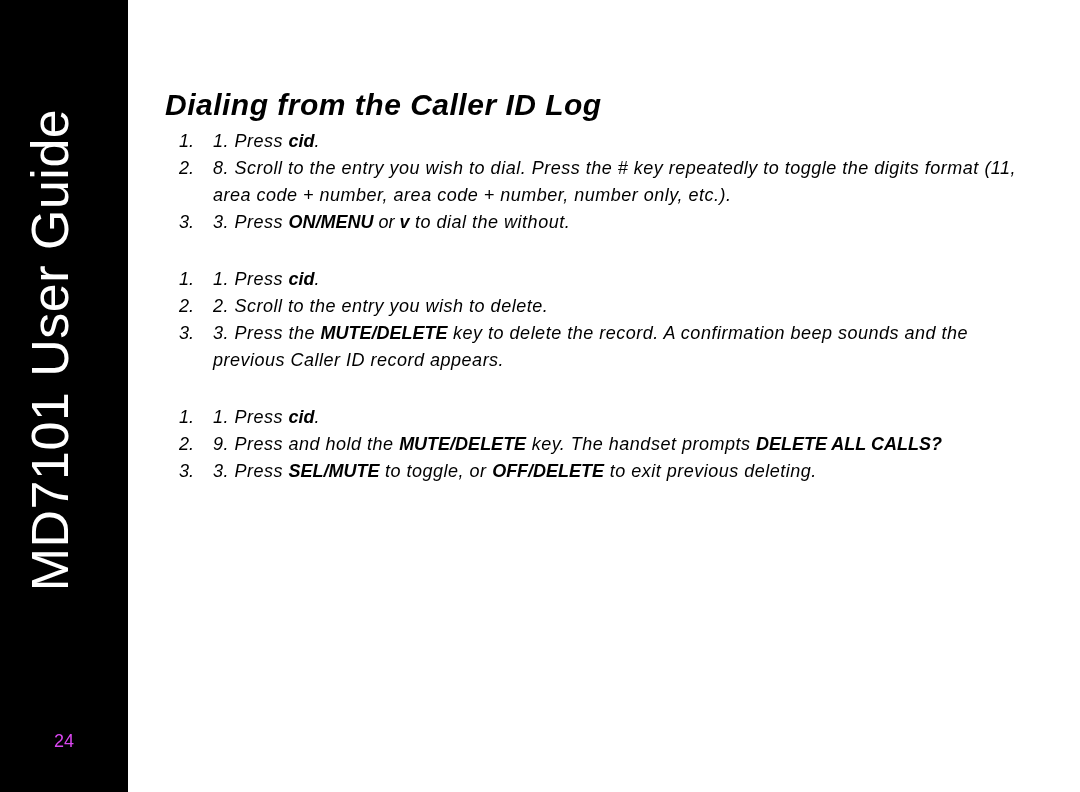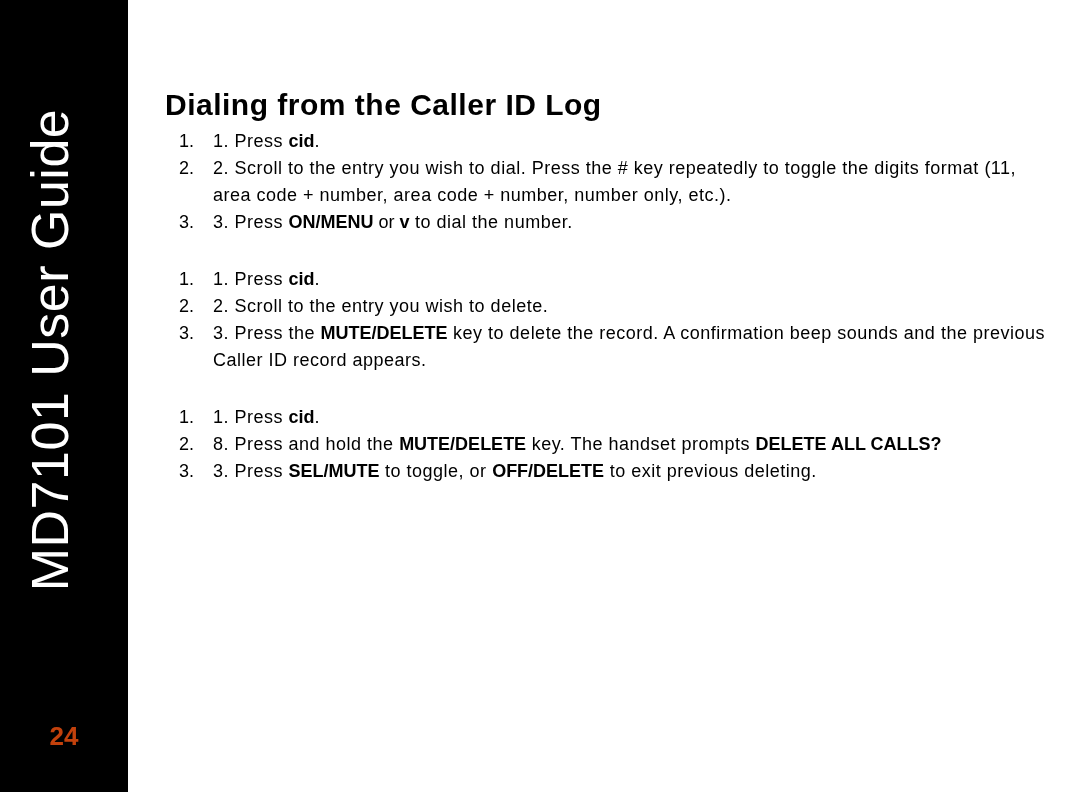--- a/index.html
+++ b/index.html
@@ -36,38 +36,39 @@
     text-align: center;
     white-space: nowrap;
     letter-spacing: 0.5px;
   }
   .page-number {
     position: absolute;
     left: 0;
     bottom: 40px;
     width: 128px;
     text-align: center;
-    color: #c2410c;
-    font-size: 26px;
-    font-weight: 700;
+    color: #d946ef;
+    font-size: 18px;
+    font-weight: 400;
   }
   .content {
     position: absolute;
     left: 165px;
     top: 88px;
     width: 880px;
   }
   h2 {
     font-size: 30px;
     font-weight: 900;
     margin: 0 0 6px 0;
     letter-spacing: 0.5px;
   }
   .section {
     margin-bottom: 30px;
+    font-style: italic;
   }
   ol {
     margin: 4px 0 0 0;
     padding: 0 0 0 34px;
     font-size: 18px;
     line-height: 1.5;
   }
   ol li {
     padding-left: 14px;
     margin-bottom: 0;
@@ -88,24 +89,24 @@
 
   <div class="content">
 
     <div class="section">
       <h2>Dialing from the Caller ID Log</h2>
       <ol>
         <li>
           <span class="garble">1.  Press </span><span class="b">cid</span><span>.</span>
         </li>
         <li>
-          <span class="garble">2.  Scroll to the entry you wish to dial. Press the # key repeatedly to toggle the digits format (11, area code + number, area code + number, number only, etc.).</span>
+          <span class="garble">8.  Scroll to the entry you wish to dial. Press the # key repeatedly to toggle the digits format (11, area code + number, area code + number, number only, etc.).</span>
         </li>
         <li>
-          <span class="garble">3.  Press </span><span class="b">ON/MENU</span><span> or </span><span class="b">v</span><span class="garble">  to dial the number.</span>
+          <span class="garble">3.  Press </span><span class="b">ON/MENU</span><span> or </span><span class="b">v</span><span class="garble">  to dial the without.</span>
         </li>
       </ol>
     </div>
 
     <div class="section">
       <ol>
         <li>
           <span class="garble">1.  Press </span><span class="b">cid</span><span>.</span>
         </li>
         <li>
@@ -116,21 +117,21 @@
         </li>
       </ol>
     </div>
 
     <div class="section">
       <ol>
         <li>
           <span class="garble">1.  Press </span><span class="b">cid</span><span>.</span>
         </li>
         <li>
-          <span class="garble">8.  Press and hold the </span><span class="b">MUTE/DELETE</span><span class="garble"> key. The handset prompts </span><span class="b">DELETE ALL CALLS?</span>
+          <span class="garble">9.  Press and hold the </span><span class="b">MUTE/DELETE</span><span class="garble"> key. The handset prompts </span><span class="b">DELETE ALL CALLS?</span>
         </li>
         <li>
           <span class="garble">3.  Press </span><span class="b">SEL/MUTE</span><span class="garble"> to toggle, or </span><span class="b">OFF/DELETE</span><span class="garble"> to exit previous deleting.</span>
         </li>
       </ol>
     </div>
 
   </div>
 </div>
 

